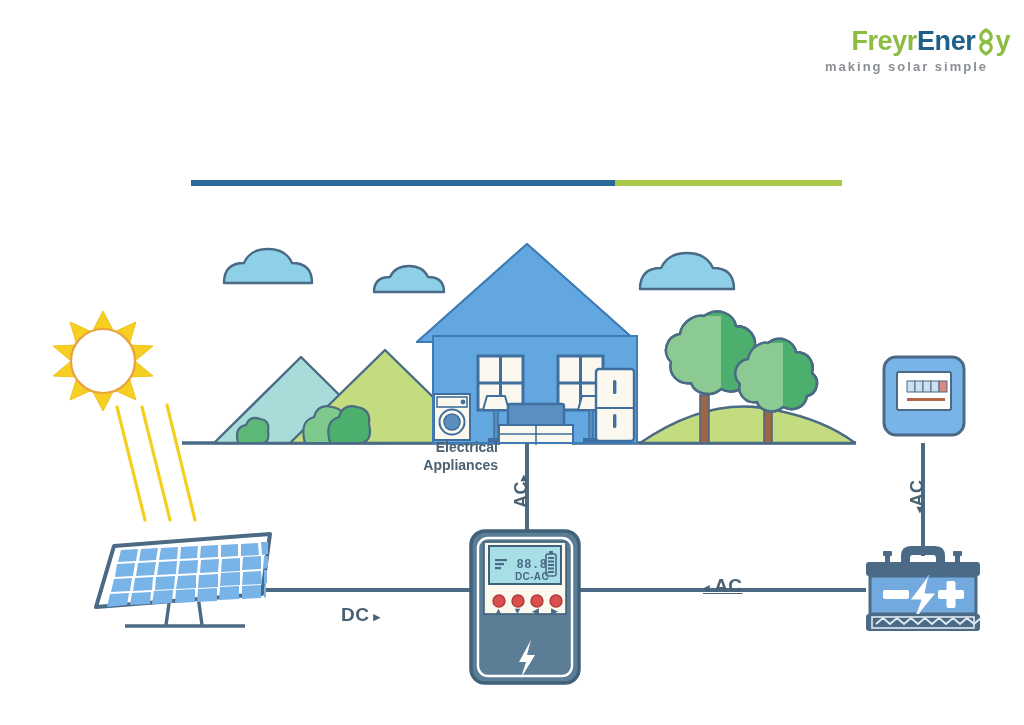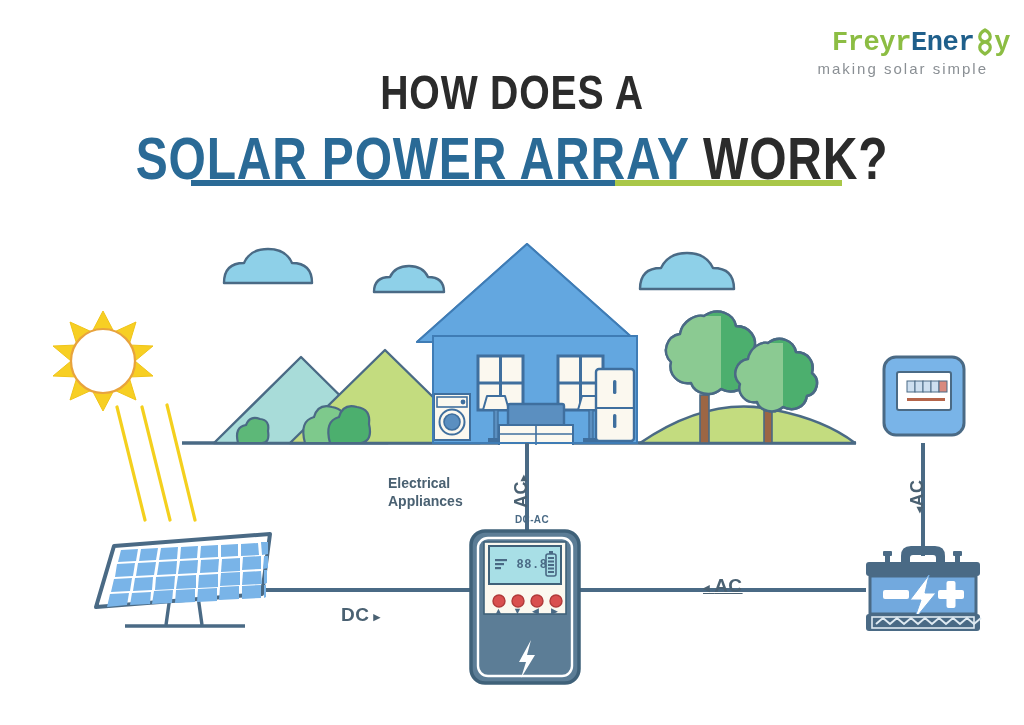--- a/index.html
+++ b/index.html
@@ -8,26 +8,26 @@
     width:1024px;height:725px;
     background:#ffffff;
     font-family:"Liberation Sans", sans-serif;
     overflow:hidden;
     position:relative;
   }
   #stage{position:absolute;inset:0;width:1024px;height:725px;}
 
   
   .logo{position:absolute;left:795px;top:26px;width:215px;height:60px;text-align:right;}
-  .logo-word{font-size:27px;font-weight:bold;letter-spacing:-0.4px;line-height:1;white-space:nowrap;font-family:Liberation Mono, monospace;}
+  .logo-word{font-size:27px;font-weight:bold;letter-spacing:-0.4px;line-height:1;white-space:nowrap;}
   .logo-freyr{color:#8cbd43;}
   .logo-ener{color:#1f5f8b;}
   .logo-y{color:#8cbd43;}
   .logo-inf{display:inline-block;width:20px;height:30px;position:relative;vertical-align:-6px;}
-  .logo-tag{font-size:15px;color:#8a8f94;letter-spacing:2.0px;margin-top:3px;white-space:nowrap;padding-right:22px;}
+  .logo-tag{font-size:13px;color:#8a8f94;letter-spacing:2.0px;margin-top:3px;white-space:nowrap;padding-right:22px;font-weight:bold;}
 
   
   .title-block{position:absolute;left:0;top:68px;width:1024px;text-align:center;}
   .t-line1,.t-line2{
     font-family:"Liberation Sans Narrow","Liberation Sans",sans-serif;
     font-weight:bold;letter-spacing:1px;line-height:1;
     transform:scaleX(.80);transform-origin:center;
   }
   .t-line1{font-size:49px;color:#2b2b2b;}
   .t-line2{font-size:60px;margin-top:12px;}
@@ -47,24 +47,20 @@
 
 <div id="stage">
 
   <div class="logo">
     <div class="logo-word"><span class="logo-freyr">Freyr</span><span class="logo-ener">Ener</span><span class="logo-inf"><svg width="22" height="32" viewBox="0 0 22 32">
             <path d="M11 4 C4 8, 4 14, 11 16 C18 18, 18 24, 11 28 C4 24, 4 18, 11 16 C18 14, 18 8, 11 4 Z" fill="none" stroke="#8cbd43" stroke-width="3.2"></path>
           </svg></span><span class="logo-y">y</span></div>
     <div class="logo-tag">making solar simple</div>
   </div>
 
-  <div class="title-block">
-    <div class="t-line1">HOW DOES A</div>
-    <div class="t-line2"><span class="t-hl">SOLAR POWER ARRAY</span><span class="t-rest"> WORK?</span></div>
-  </div>
   <div class="title-rule">
     <div class="rule-blue"></div>
     <div class="rule-green"></div>
   </div>
 
   <svg width="1024" height="725" viewBox="0 0 1024 725" style="position:absolute;left:0;top:0;">
     <defs>
       <clipPath id="houseClip">
           <rect x="432" y="335" width="204" height="110"></rect>
         </clipPath>
@@ -315,34 +311,34 @@
         <rect x="915" y="381" width="8" height="11" fill="#cddff0" stroke="#4a6a85" stroke-width="1"></rect>
         <rect x="923" y="381" width="8" height="11" fill="#cddff0" stroke="#4a6a85" stroke-width="1"></rect>
         <rect x="931" y="381" width="8" height="11" fill="#cddff0" stroke="#4a6a85" stroke-width="1"></rect>
         <rect x="939" y="381" width="8" height="11" fill="#d98a7e" stroke="#4a6a85" stroke-width="1"></rect>
       </g>
       <rect x="907" y="398" width="38" height="3" fill="#b5654a"></rect>
     </g>
 
   </svg>
 
-  <div class="lbl" style="left:388px;top:475px;width:110px;text-align:left;">
+  <div class="lbl" style="left:388px;top:439px;width:110px;text-align:right;">
     <span>Electrical</span><br>
     <span>Appliances</span>
   </div>
 
   <div class="lbl lbl-rot" style="left:510px;top:508px;font-size:18px;letter-spacing:0.5px;"><span>AC</span><span style="font-size:12px;">▸</span></div>
 
   <div class="lbl lbl-rot" style="left:906px;top:513px;font-size:18px;letter-spacing:0.5px;"><span style="font-size:12px;">◂</span><span>AC</span></div>
 
   <div class="lbl" style="left:341px;top:574px;font-size:19px;letter-spacing:0.5px;margin-top:29px;"><span>DC</span><span style="font-size:13px;">&nbsp;▸</span></div>
 
   <div class="lbl" style="left:703px;top:574px;font-size:19px;letter-spacing:0.5px;text-decoration:underline;"><span style="font-size:13px;">◂&nbsp;</span><span>AC</span></div>
 
-  <div style="position:absolute;left:510px;top:514px;width:44px;text-align:center;font-size:10px;font-weight:bold;color:#4a6a85;letter-spacing:0.4px;">DC-AC</div>
+  <div style="position:absolute;left:510px;top:571px;width:44px;text-align:center;font-size:10px;font-weight:bold;color:#4a6a85;letter-spacing:0.4px;">DC-AC</div>
   <div style="position:absolute;left:506px;top:558px;width:52px;text-align:center;font-family:'Liberation Mono',monospace;font-size:12px;font-weight:bold;color:#4a6a85;letter-spacing:0.5px;">88.8</div>
 
   <div style="position:absolute;left:494px;top:606px;font-size:9px;color:#4a6a85;">▲</div>
   <div style="position:absolute;left:513px;top:606px;font-size:9px;color:#4a6a85;">▼</div>
   <div style="position:absolute;left:532px;top:606px;font-size:9px;color:#4a6a85;">◀</div>
   <div style="position:absolute;left:551px;top:606px;font-size:9px;color:#4a6a85;">▶</div>
 
 </div>
 
 </body></html>

